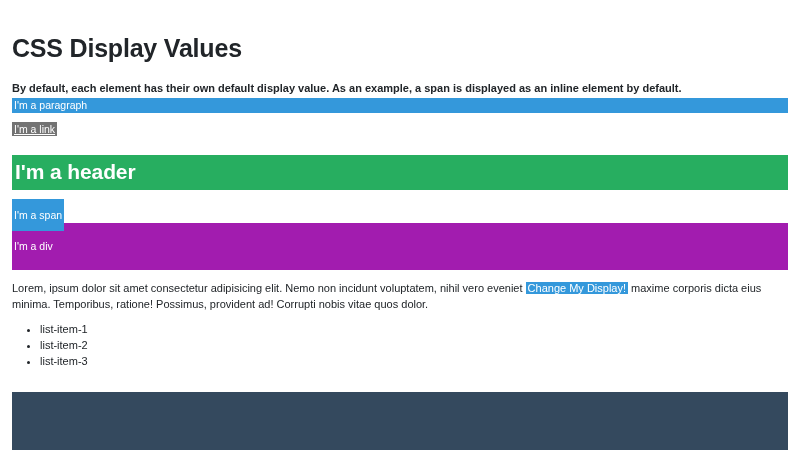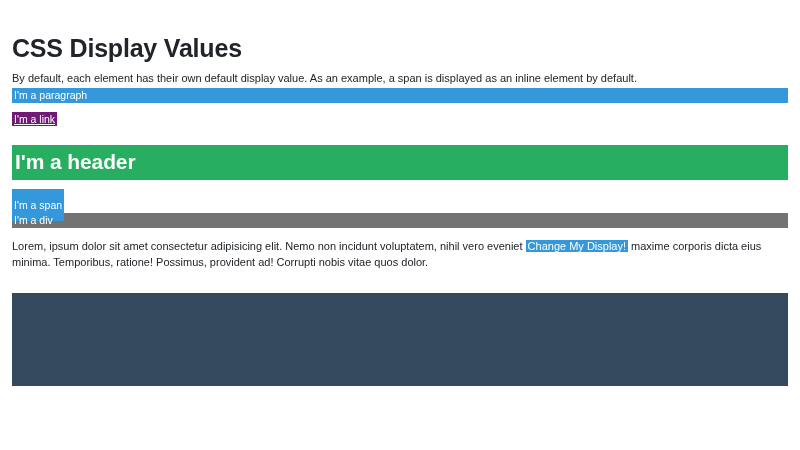--- a/index.html
+++ b/index.html
@@ -37,21 +37,21 @@
     color: #212529;
   }
 
   
   .intro {
     font-size: 11px;
     line-height: 1.5;
     margin: 0;
     color: #212529;
   }
-  .intro-1 { margin-top: 7px; }
+  .intro-1 { margin-top: 17px; font-weight: bold; }
   .intro-2 { margin-top: 14px; }
   .intro-3 { margin-top: 14px; }
 
   
   .demo-stack {
     margin-top: 1px;
   }
 
   .blk {
     font-size: 10.5px;
@@ -66,21 +66,21 @@
     margin: 0;
   }
 
   .link-row {
     margin-top: 10px;
     line-height: 0;
   }
 
   .blk-link {
     display: inline;
-    background: #701a75;
+    background: #737373;
     color: #ffffff;
     text-decoration: underline;
     font-size: 10.5px;
     line-height: 1.25;
     padding: 1px 2px;
   }
 
   .blk-header {
     display: block;
     background: #27ae60;
@@ -102,25 +102,25 @@
     display: inline;
     background: #3498db;
     color: #ffffff;
     font-size: 10.5px;
     line-height: 1.25;
     padding: 10px 2px;
   }
 
   .blk-div {
     display: block;
-    background: #737373;
+    background: #a21caf;
     color: #ffffff;
     font-size: 10.5px;
     line-height: 1.25;
-    padding: 1px 2px;
+    padding: 17px 2px;
     margin-top: 1px;
   }
 
   
   .lorem {
     font-size: 11px;
     line-height: 1.45;
     margin: 11px 0 0 0;
     color: #212529;
   }
@@ -176,19 +176,24 @@
     </div>
 
     <div class="blk-div">I'm a div</div>
 
   </div>
 
   <p class="lorem">
     <span>Lorem, ipsum dolor sit amet consectetur adipisicing elit. Nemo non incidunt voluptatem, nihil vero eveniet </span><span class="change-display">Change My Display!</span><span> maxime corporis dicta eius minima. Temporibus, ratione! Possimus, provident ad! Corrupti nobis vitae quos dolor.</span>
   </p>
 
+  <ul class="item-list">
+    <li>list-item-1</li>
+    <li>list-item-2</li>
+    <li>list-item-3</li>
+  </ul>
 
   <div class="panel">
     
     
   </div>
 
 </div>
 
 </body></html>

